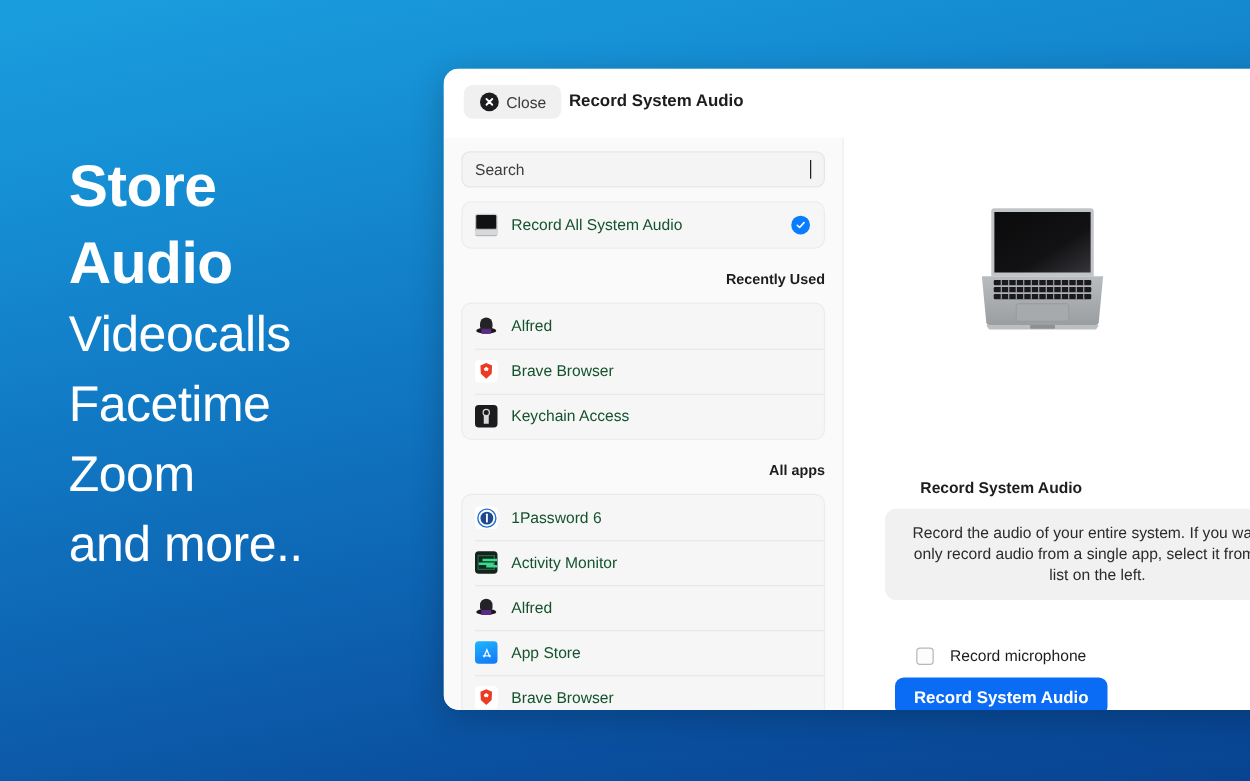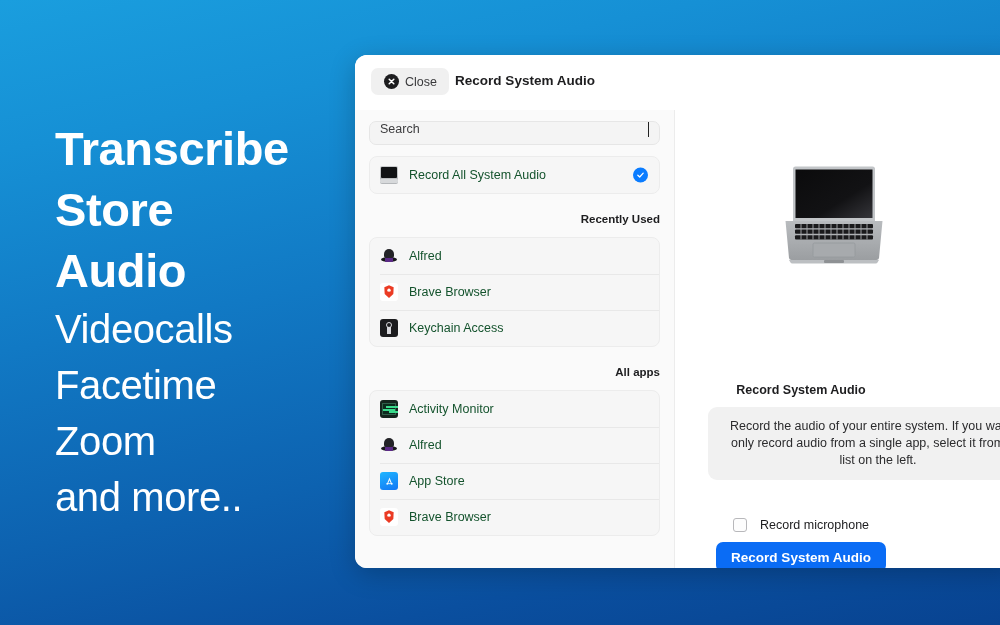--- a/index.html
+++ b/index.html
@@ -114,25 +114,26 @@
     width: 320px;
     flex: none;
     background: #fafafa;
     border-right: 1px solid #ececec;
     padding: 0 14px;
     box-sizing: border-box;
     overflow: hidden;
   }
   .search-box {
     margin-top: 11px;
-    height: 24px;
+    height: 29px;
     border-radius: 7px;
     background: #f4f4f4;
     border: 1px solid #e6e6e6;
     display: flex;
+    align-items: center;
     padding: 0 10px;
     box-sizing: border-box;
     cursor: text;
   }
   .search-placeholder {
     font-size: 12.5px;
     color: #3c3c3e;
     flex: 1;
   }
   .caret {
@@ -384,21 +385,20 @@
     cursor: pointer;
     font-family: "Liberation Sans", sans-serif;
   }
 </style>
 </head>
 <body>
 
 <div class="stage">
 
   <div class="promo">
-    <div class="promo-line bold">Transcribe</div>
     <div class="promo-line bold">Store</div>
     <div class="promo-line bold">Audio</div>
     <div class="promo-line light">Videocalls</div>
     <div class="promo-line light">Facetime</div>
     <div class="promo-line light">Zoom</div>
     <div class="promo-line light">and more..</div>
   </div>
 
   <div class="window">
 
@@ -451,20 +451,30 @@
             <span class="app-name">Brave Browser</span>
           </div>
           <div class="app-row">
             <span class="app-icon ic-keychain"></span>
             <span class="app-name">Keychain Access</span>
           </div>
         </div>
 
         <div class="section-label">All apps</div>
         <div class="group">
+          <div class="app-row">
+            <span class="app-icon ic-1password">
+              <svg width="17" height="17" viewBox="0 0 20 20" style="position:absolute;left:0.5px;top:0.5px;">
+                <circle cx="10" cy="10" r="8.5" fill="#ffffff" stroke="#1f6fd0" stroke-width="1.3"></circle>
+                <circle cx="10" cy="10" r="6" fill="#1d4a8f"></circle>
+                <rect x="9.2" y="5.6" width="1.7" height="8.6" rx="0.8" fill="#ffffff"></rect>
+              </svg>
+            </span>
+            <span class="app-name">1Password 6</span>
+          </div>
           <div class="app-row">
             <span class="app-icon ic-activity"></span>
             <span class="app-name">Activity Monitor</span>
           </div>
           <div class="app-row">
             <span class="app-icon ic-alfred"></span>
             <span class="app-name">Alfred</span>
           </div>
           <div class="app-row">
             <span class="app-icon ic-appstore">

